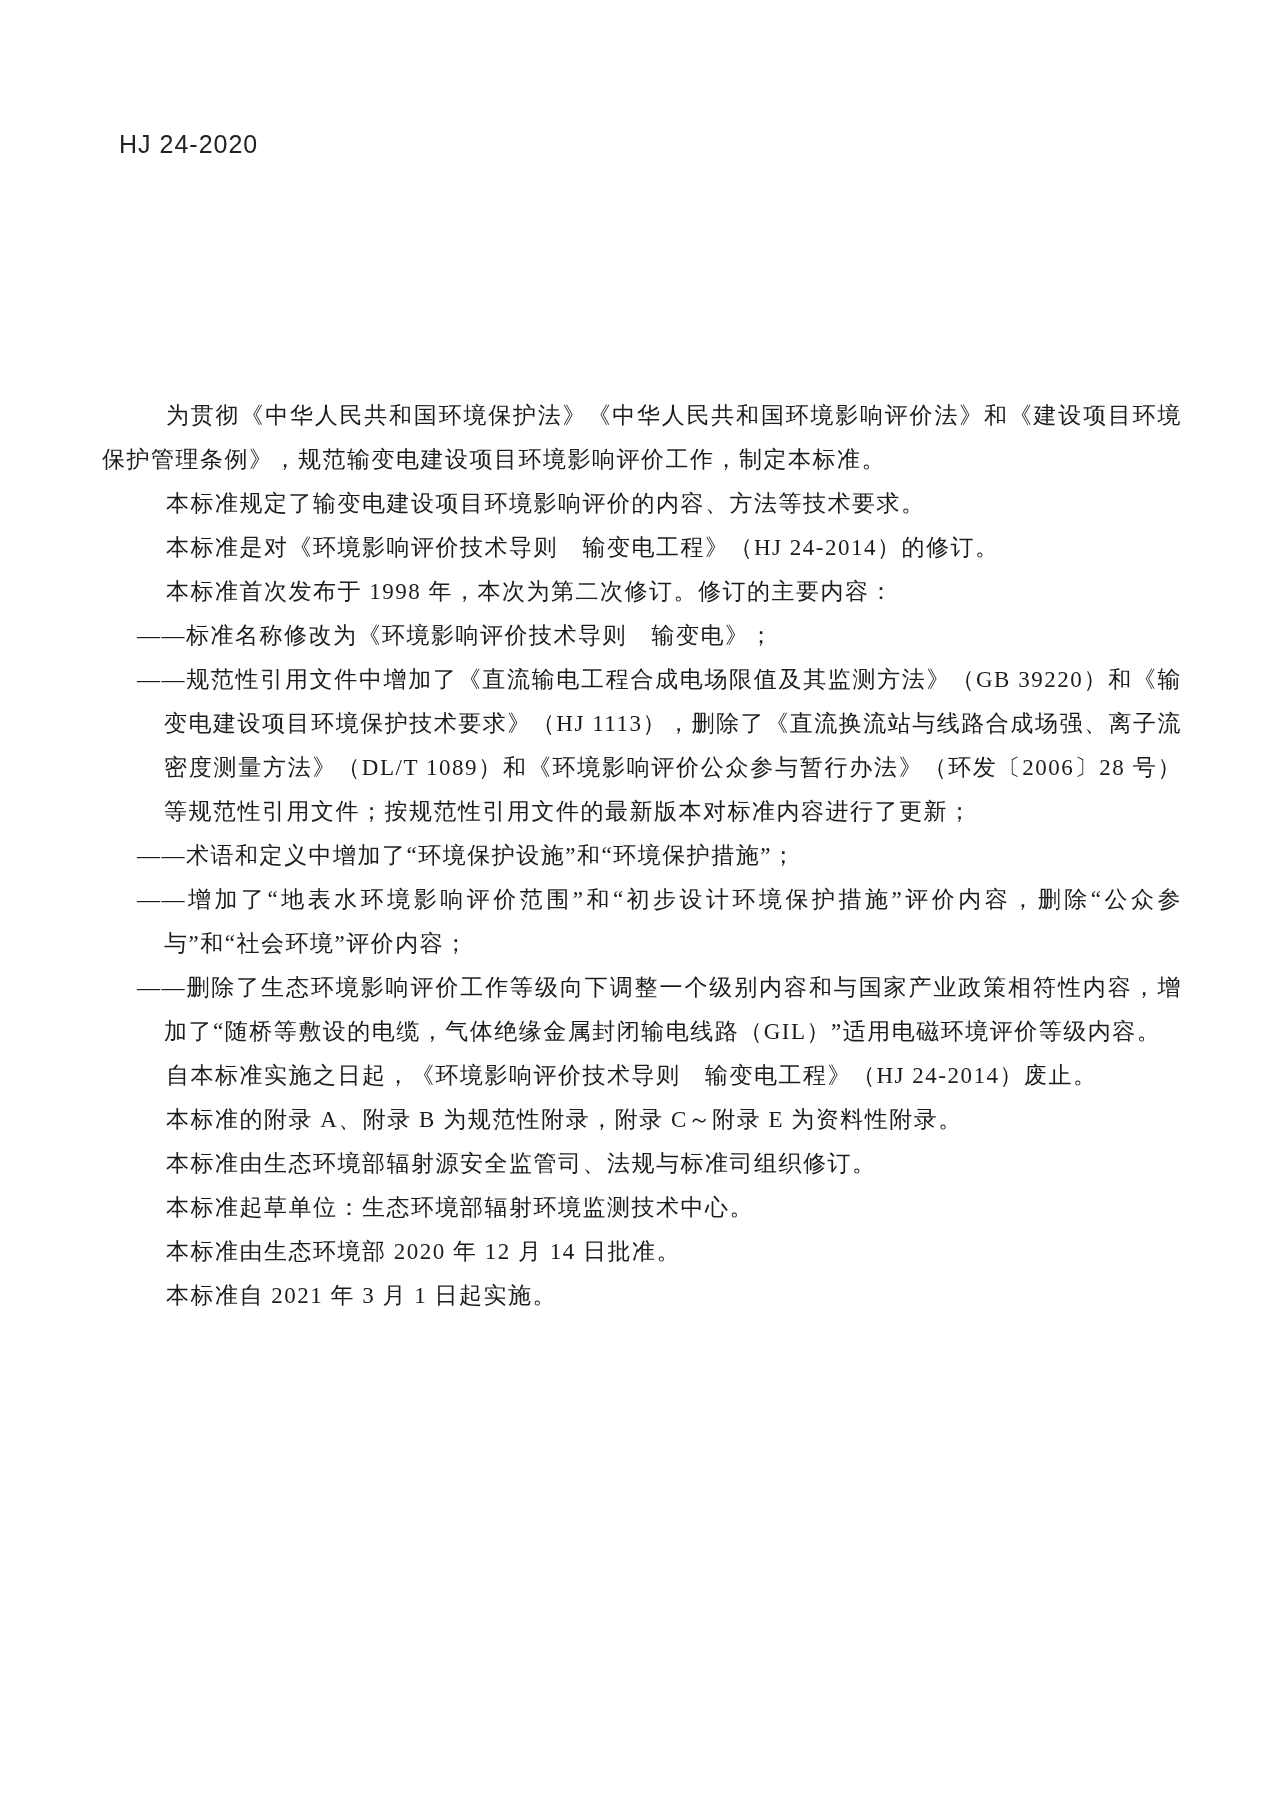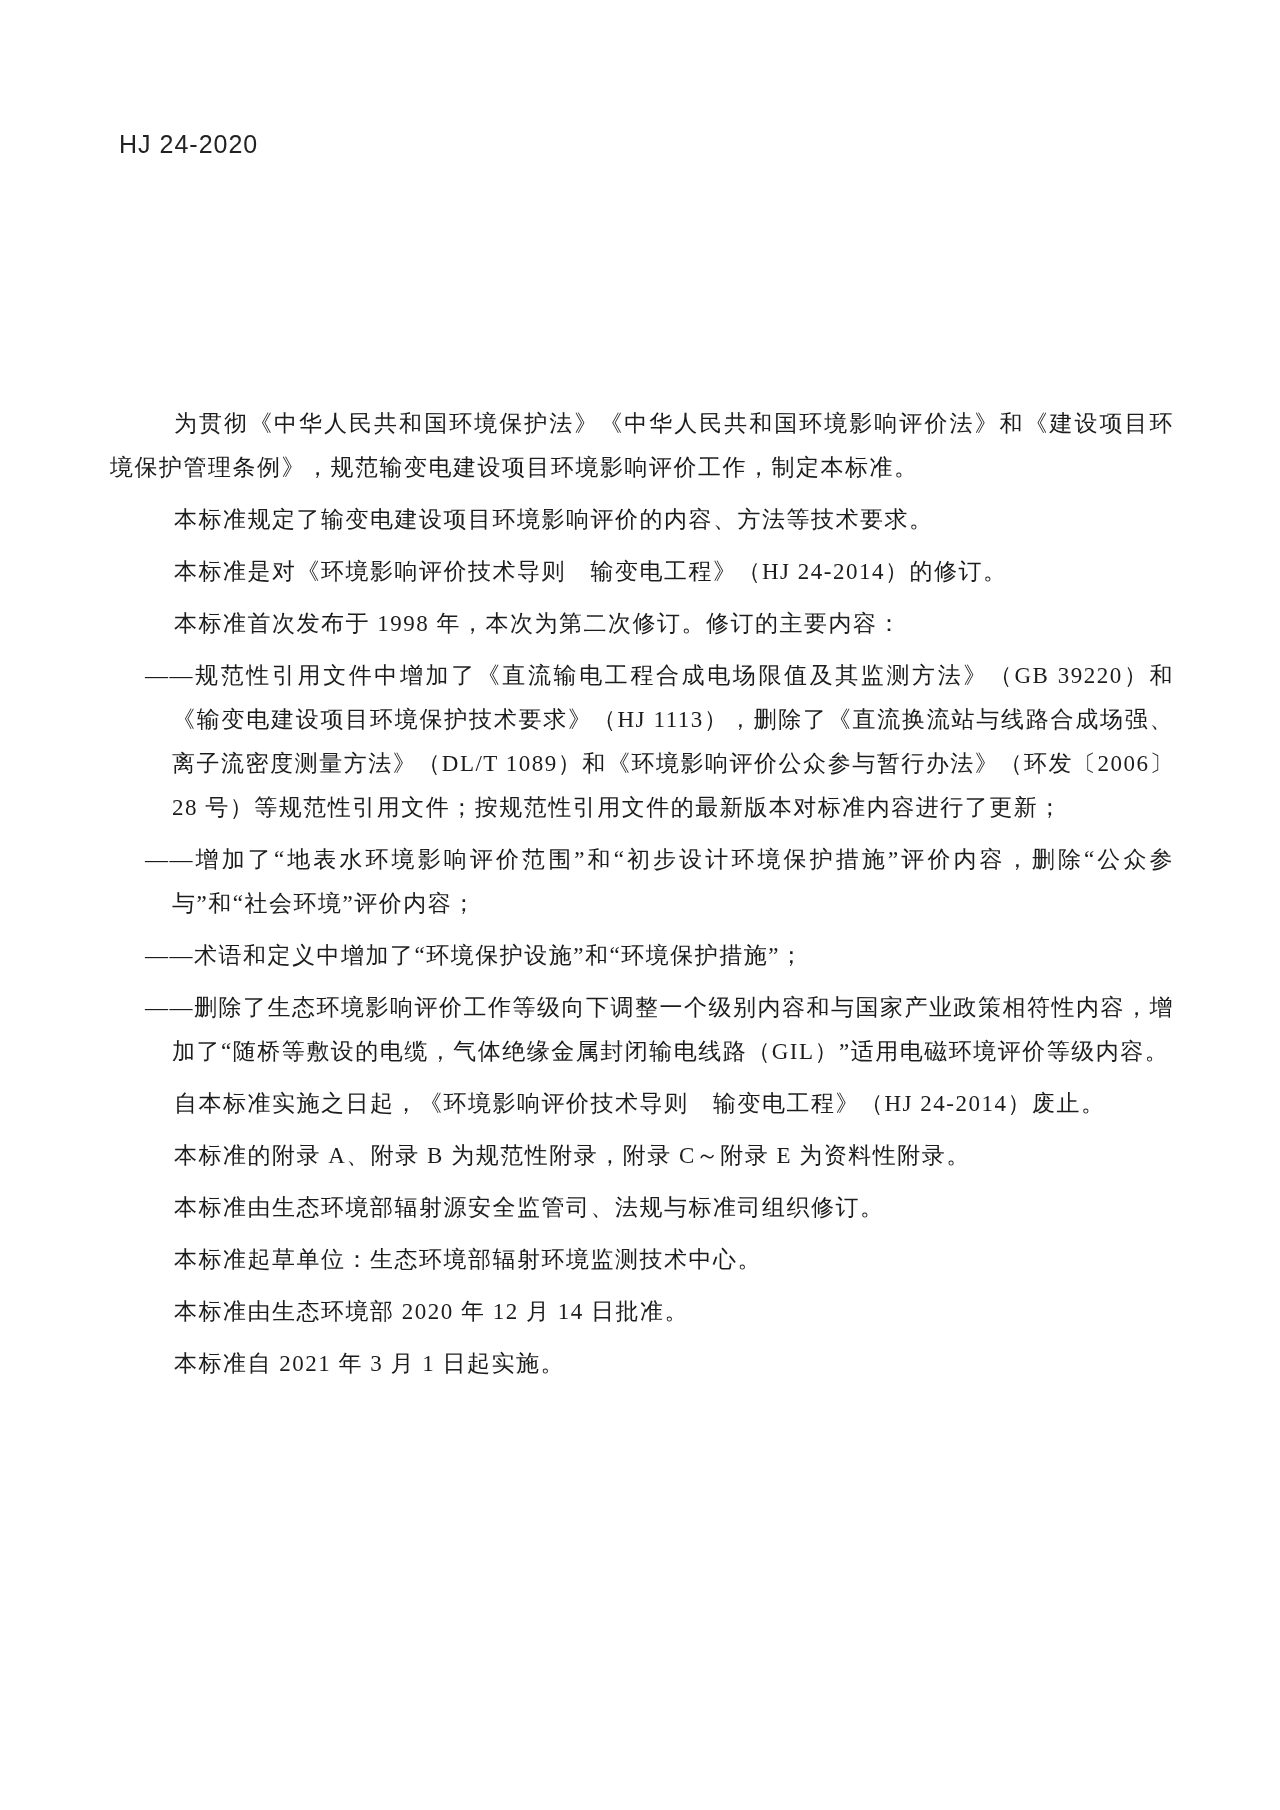--- a/index.html
+++ b/index.html
@@ -45,21 +45,21 @@
     left: 102px;
     top: 394px;
     width: 1080px;
     font-size: 23px;
     line-height: 44px;
     letter-spacing: 1.5px;
     text-align: justify;
     color: #1c1c1c;
   }
   .para {
-    margin: 8px;
+    margin: 0;
     padding: 0;
   }
   .para.indent {
     text-indent: 64px;
   }
   .para.dash {
     padding-left: 62px;
     text-indent: -27px;
   }
   .page-num {
@@ -78,23 +78,24 @@
 <div class="page">
 
   <div class="std-number">HJ 24-2020</div>
 
 
   <div class="body-text">
       <p class="para indent">为贯彻《中华人民共和国环境保护法》《中华人民共和国环境影响评价法》和《建设项目环境保护管理条例》，规范输变电建设项目环境影响评价工作，制定本标准。</p>
       <p class="para indent">本标准规定了输变电建设项目环境影响评价的内容、方法等技术要求。</p>
       <p class="para indent">本标准是对《环境影响评价技术导则　输变电工程》（HJ 24-2014）的修订。</p>
       <p class="para indent">本标准首次发布于 1998 年，本次为第二次修订。修订的主要内容：</p>
+      <p class="para dash">——标准名称修改为《环境影响评价技术导则　输变电》；</p>
       <p class="para dash">——规范性引用文件中增加了《直流输电工程合成电场限值及其监测方法》（GB 39220）和《输变电建设项目环境保护技术要求》（HJ 1113），删除了《直流换流站与线路合成场强、离子流密度测量方法》（DL/T 1089）和《环境影响评价公众参与暂行办法》（环发〔2006〕28 号）等规范性引用文件；按规范性引用文件的最新版本对标准内容进行了更新；</p>
+      <p class="para dash">——术语和定义中增加了“环境保护设施”和“环境保护措施”；</p>
       <p class="para dash">——增加了“地表水环境影响评价范围”和“初步设计环境保护措施”评价内容，删除“公众参与”和“社会环境”评价内容；</p>
-      <p class="para dash">——术语和定义中增加了“环境保护设施”和“环境保护措施”；</p>
       <p class="para dash">——删除了生态环境影响评价工作等级向下调整一个级别内容和与国家产业政策相符性内容，增加了“随桥等敷设的电缆，气体绝缘金属封闭输电线路（GIL）”适用电磁环境评价等级内容。</p>
       <p class="para indent">自本标准实施之日起，《环境影响评价技术导则　输变电工程》（HJ 24-2014）废止。</p>
       <p class="para indent">本标准的附录 A、附录 B 为规范性附录，附录 C～附录 E 为资料性附录。</p>
       <p class="para indent">本标准由生态环境部辐射源安全监管司、法规与标准司组织修订。</p>
       <p class="para indent">本标准起草单位：生态环境部辐射环境监测技术中心。</p>
       <p class="para indent">本标准由生态环境部 2020 年 12 月 14 日批准。</p>
       <p class="para indent">本标准自 2021 年 3 月 1 日起实施。</p>
     </div>
 
   <div class="page-num">ii</div>

